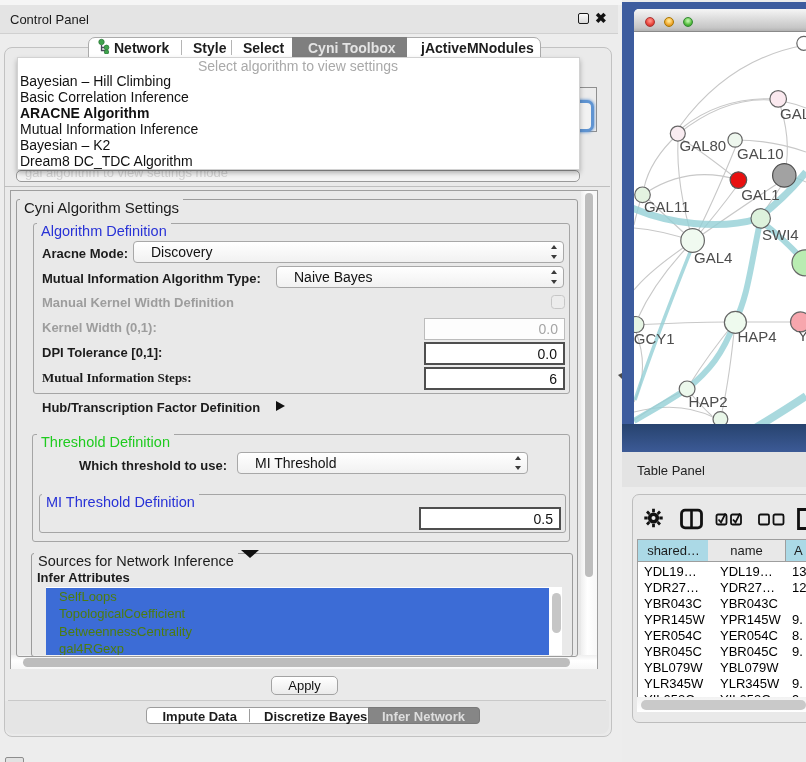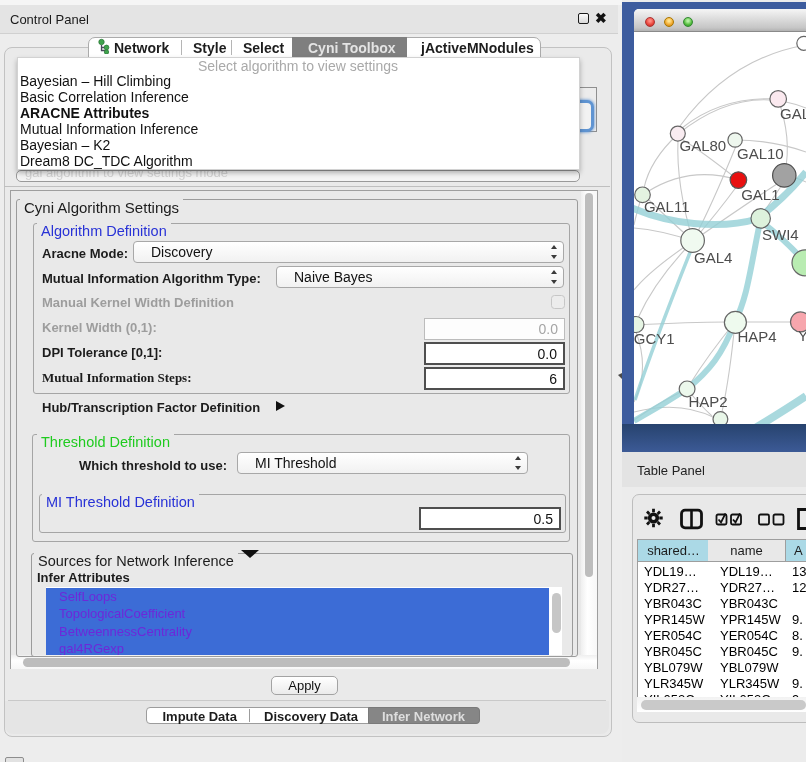--- a/index.html
+++ b/index.html
@@ -112,49 +112,49 @@
 <div class="field" style="left:419px;top:507px;width:142px;height:23px;">0.5</div>
 
 <div class="gbox" style="left:31px;top:553px;width:541.5px;height:104px;border-color:#9b9b9b;"></div>
 <div class="gtitle" style="left:34px;top:546px;color:#1c1c1c;">Sources for Network Inference</div>
 <div class="abs" style="left:241px;top:550px;width:0;height:0;border-top:8px solid #111;border-left:9px solid transparent;border-right:9px solid transparent;"></div>
 
 <div class="lbl" style="left:37px;top:570px;">Infer Attributes</div>
 
 <div class="abs" style="left:46px;top:587px;width:516px;height:68px;background:#ffffff;overflow:hidden;">
   <div class="abs" style="left:0;top:1px;width:503px;height:70px;background:#3c6cd6;"></div>
-  <div class="abs" style="left:13px;top:1px;width:480px;font-size:13px;color:#6d28d9;line-height:17.4px;">SelfLoops<br>TopologicalCoefficient<br>BetweennessCentrality<br>gal4RGexp</div>
+  <div class="abs" style="left:13px;top:1px;width:480px;font-size:13px;color:#4d7c0f;line-height:17.4px;">SelfLoops<br>TopologicalCoefficient<br>BetweennessCentrality<br>gal4RGexp</div>
   <div class="abs" style="left:505.5px;top:6px;width:9.5px;height:40px;background:#c6c6c6;border-radius:4.5px;"></div>
 </div>
 
 <div class="abs" style="left:271px;top:676px;width:67px;height:19px;background:linear-gradient(180deg,#ffffff,#ebebeb);border:1px solid #a3a3a3;border-radius:5px;box-sizing:border-box;font-size:13px;color:#111;display:flex;align-items:center;justify-content:center;">Apply</div>
 
 <div class="abs" style="left:5px;top:701px;width:604px;height:33px;background:#e5e5e5;border-radius:0 0 8px 8px;"></div>
 <div class="abs" style="left:8px;top:700px;width:598px;height:1px;background:#c9c9c9;"></div>
 
 <div class="abs" style="left:146px;top:707px;width:334px;height:17px;background:#fff;border:1px solid #9c9c9c;border-radius:4px;box-sizing:border-box;"></div>
 <div class="abs" style="left:367.5px;top:707px;width:112.5px;height:17px;background:#868686;border:1px solid #7a7a7a;border-radius:0 4px 4px 0;box-sizing:border-box;"></div>
 <div class="abs" style="left:249px;top:709px;width:1px;height:13px;background:#9c9c9c;"></div>
 <div class="abs" style="left:146px;top:707px;width:334px;height:17px;font-size:13px;font-weight:bold;color:#1c1c1c;">
   <span class="abs" style="left:16.5px;top:1.5px;">Impute Data</span>
-  <span class="abs" style="left:118px;top:1.5px;">Discovery Data</span>
+  <span class="abs" style="left:118px;top:1.5px;">Discretize Bayes</span>
   <span class="abs" style="left:236px;top:1.5px;color:#dedede;">Infer Network</span>
 </div>
 
 <div class="abs" style="left:5px;top:757px;width:19px;height:14px;border:1.5px solid #8d8d8d;border-radius:2px;background:#e2e2e2;box-sizing:border-box;"></div>
 
 <div class="abs" style="left:16px;top:170px;width:564px;height:12px;background:#f4f4f4;border:1px solid #9a9a9a;border-radius:5px;box-sizing:border-box;overflow:hidden;">
     <span style="position:absolute;left:8px;top:-6px;font-size:13px;color:#d2d2d2;white-space:nowrap;">gal algorithm to view settings mode</span>
   </div>
 <div class="abs" style="left:579px;top:87px;width:16px;height:43px;background:#ececec;border:1px solid #8f8f8f;"></div>
 <div class="abs" style="left:566px;top:100px;width:22px;height:26px;border:3px solid #5f94d2;border-radius:7px;background:#f2f2f2;box-shadow:0 0 2.5px 1px rgba(95,148,210,0.65);"></div>
 
 <div class="abs" style="left:16.5px;top:57px;width:563px;height:113px;background:#ffffff;border:1px solid #d2d2d2;box-sizing:border-box;box-shadow:0 3px 5px rgba(0,0,0,0.28);"></div>
 <div class="abs" style="left:16.5px;top:57.5px;width:563px;font-size:14px;color:#a9a9a9;text-align:center;">Select algorithm to view settings</div>
-<div class="abs" style="left:20px;top:73px;font-size:14px;color:#111;line-height:16.1px;white-space:nowrap;">Bayesian – Hill Climbing<br>Basic Correlation Inference<br><b>ARACNE Attributes</b><br>Mutual Information Inference<br>Bayesian – K2<br>Dream8 DC_TDC Algorithm</div>
+<div class="abs" style="left:20px;top:73px;font-size:14px;color:#111;line-height:16.1px;white-space:nowrap;">Bayesian – Hill Climbing<br>Basic Correlation Inference<br><b>ARACNE Algorithm</b><br>Mutual Information Inference<br>Bayesian – K2<br>Dream8 DC_TDC Algorithm</div>
 
 <div class="abs" style="left:622px;top:0;width:184px;height:762px;background:#ececec;"></div>
 <div class="abs" style="left:622px;top:2px;width:184px;height:450px;background:#3d5c9e;"></div>
 <div class="abs" style="left:622px;top:424px;width:184px;height:28px;background:linear-gradient(180deg,#27436e,#3c5a96);"></div>
 
 <div class="abs" style="left:634px;top:9px;width:172px;height:415px;border-radius:5px 0 0 0;overflow:hidden;background:#fff;">
   <div class="abs" style="left:0;top:0;width:172px;height:22px;background:linear-gradient(180deg,#f5f5f5,#c6c6c6 85%,#b2b2b2);border-bottom:1px solid #8a8a8a;"></div>
   <div class="abs" style="left:10.5px;top:7.5px;width:10px;height:10px;border-radius:50%;background:radial-gradient(circle at 50% 35%,#ff8a80 15%,#e8443a 60%,#b02820);border:0.5px solid #a33;box-sizing:border-box;"></div>
   <div class="abs" style="left:29.5px;top:7.5px;width:10px;height:10px;border-radius:50%;background:radial-gradient(circle at 50% 35%,#ffe28a 15%,#f0a72e 60%,#c07c10);border:0.5px solid #a70;box-sizing:border-box;"></div>
   <div class="abs" style="left:49px;top:7.5px;width:10px;height:10px;border-radius:50%;background:radial-gradient(circle at 50% 35%,#b5f0a0 15%,#52bb3c 60%,#2f8c20);border:0.5px solid #383;box-sizing:border-box;"></div>

